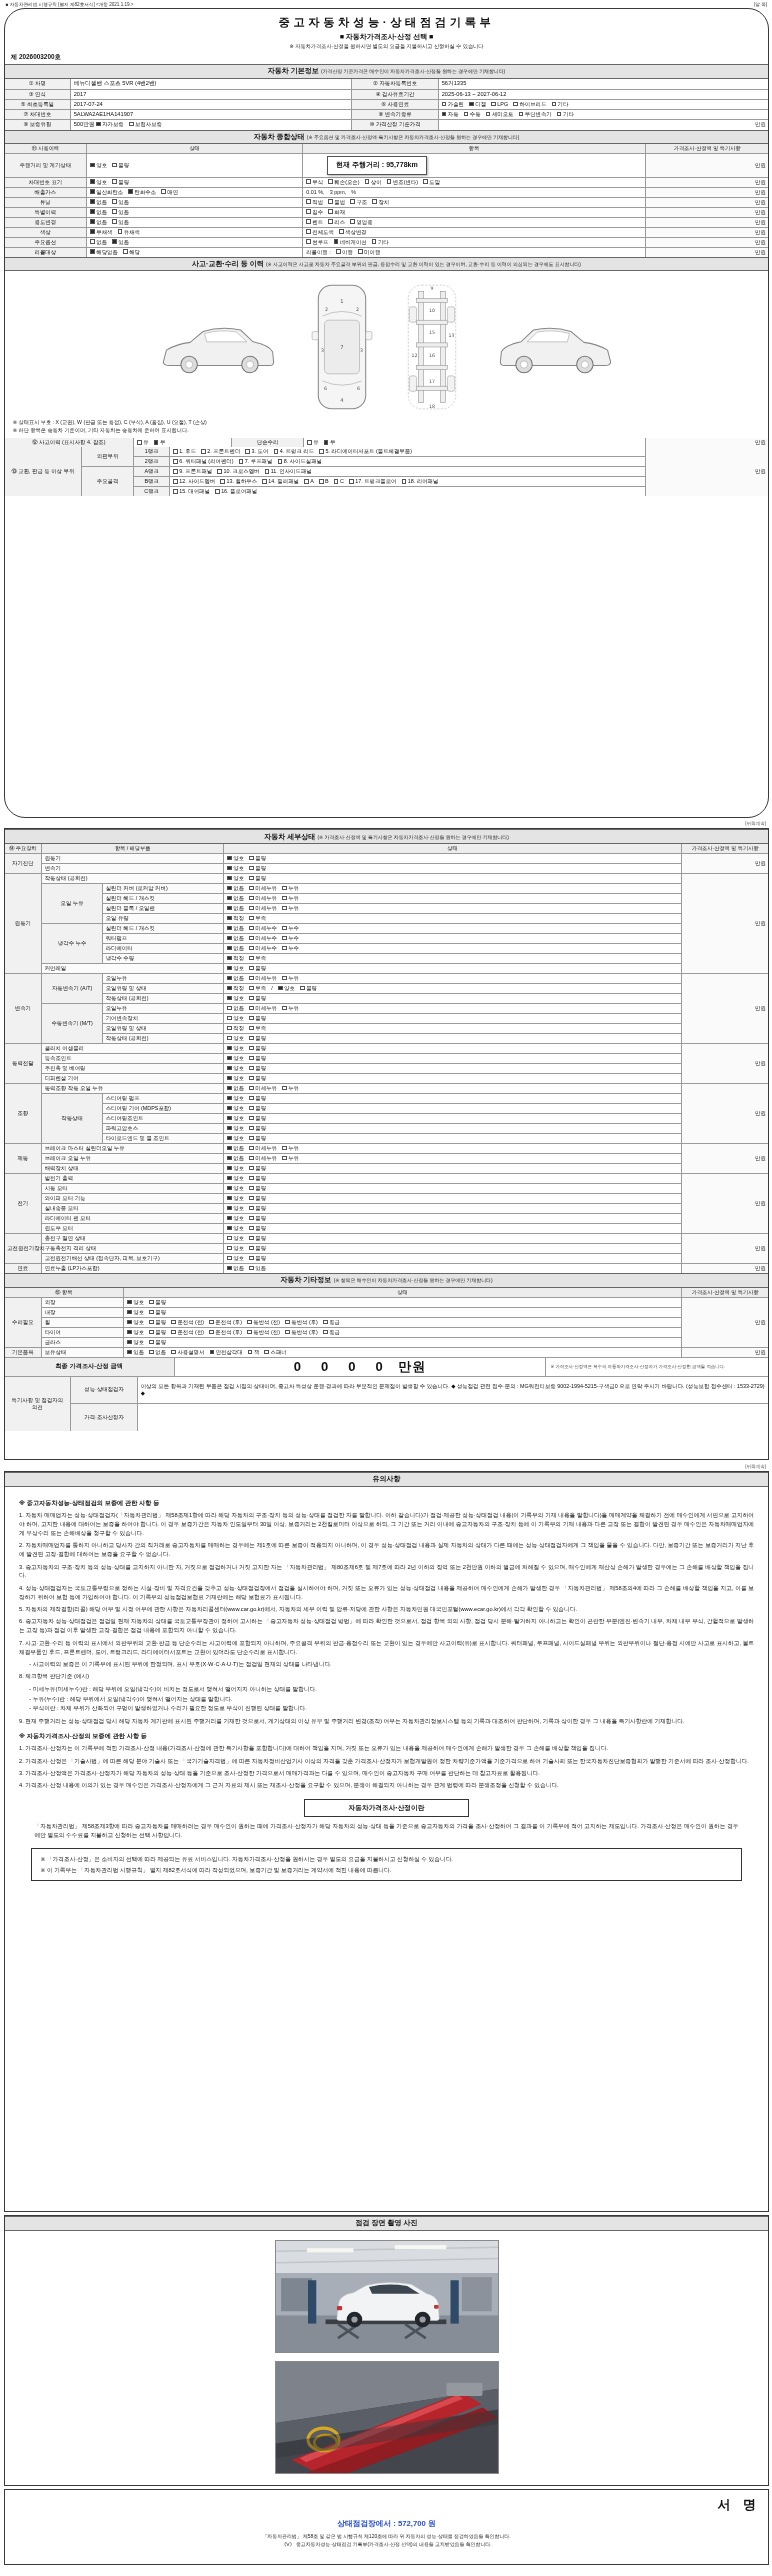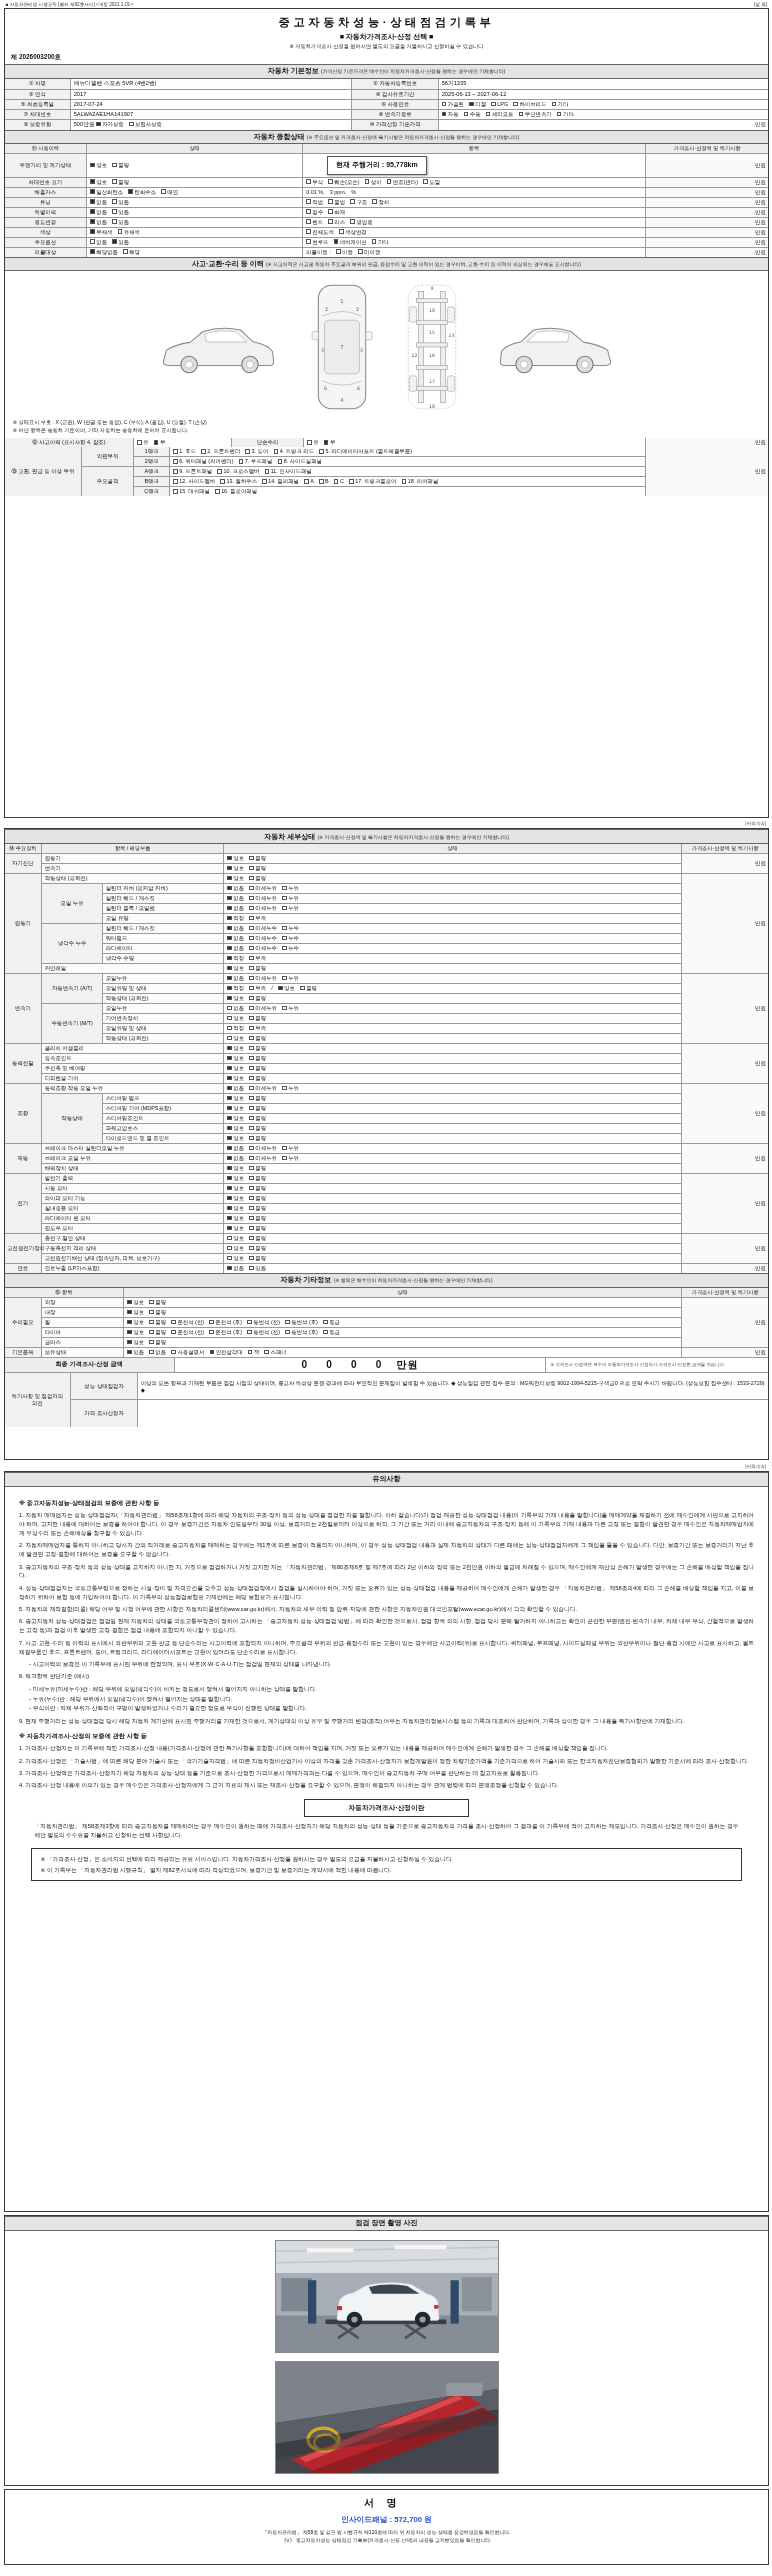--- a/index.html
+++ b/index.html
@@ -43,51 +43,51 @@
   .unit { float:right; color:#333; }
 
   .balloon { display:inline-block; border:0.5px solid #555; background:#fff; box-shadow:1px 1px 2.1px rgba(0,0,0,.3); padding:3.1px 8.2px; font-size:7px; font-weight:bold; margin:1px 0 1px 20.6px; }
 
   .diagram-row { display:flex; justify-content:center; align-items:center; gap:28px; padding:8.2px 0 3.1px; }
   .legend { font-size:5.2px; padding:0.5px 8.2px; color:#222; }
   svg text { font-family:"DejaVu Sans",sans-serif; }
 
   .final-row { display:flex; align-items:stretch; border-top:0.5px solid #9b9b9b; border-bottom:0.5px solid #9b9b9b; }
   .final-label { width:170px; background:#ededed; font-weight:bold; font-size:6.2px; display:flex; align-items:center; justify-content:center; border-right:0.5px solid #9b9b9b; padding:2.6px 0; }
-  .final-amount { flex:1; display:flex; align-items:center; justify-content:center; font-size:10px; font-weight:bold; letter-spacing:1px; border-right:0.5px solid #9b9b9b; }
+  .final-amount { flex:1; display:flex; align-items:center; justify-content:center; font-size:13px; font-weight:bold; letter-spacing:1px; border-right:0.5px solid #9b9b9b; }
   .final-amount .digits { letter-spacing:8.2px; margin-right:7.2px; }
   .final-note { width:222px; font-size:4.4px; color:#444; display:flex; align-items:center; padding:1px 4.1px; }
 
   .notice-body { padding:6.2px 14.4px 7.2px; font-size:5.7px; line-height:1.55; }
   .ntitle { font-weight:bold; font-size:6.2px; margin:5.2px 0 3.1px; }
   .nitem { margin:3.6px 0; text-align:justify; }
   .nsub { margin:1px 0 1px 10.3px; text-align:justify; }
   .nbox-title { width:165px; margin:9.3px auto 5.2px; border:0.8px solid #333; text-align:center; font-weight:bold; padding:2.6px 0; font-size:6.7px; }
   .nbox-text { margin:0 15.5px; text-align:justify; }
   .nfinal { border:0.8px solid #333; margin:8.2px 12.4px 3.1px; padding:4.6px 8.2px; }
   .nfinal div { margin:1.5px 0; }
 
   .photo-wrap { display:flex; flex-direction:column; align-items:center; gap:8.2px; padding:9.3px 0 10.3px; }
   .photo { border:0.5px solid #8a8a8a; background:#222; line-height:0; }
 
-  .sign-title { text-align:center; font-weight:bold; font-size:10px; letter-spacing:12.4px; padding:6.2px 0 2.1px; }
+  .sign-title { text-align:right; font-weight:bold; font-size:13px; letter-spacing:12.4px; padding:6.2px 0 2.1px; }
   .insurance { text-align:center; color:#2b50c8; font-weight:bold; font-size:7.7px; padding:3.6px 0 2.1px; }
   .sign-lines { text-align:center; font-size:4.9px; color:#222; line-height:1.7; padding:1px 0 6.2px; }
 </style>
 </head>
 <body>
 
 <div class="page">
 
   <div class="printline">
     <span>■ 자동차관리법 시행규칙 [별지 제82호서식] &lt;개정 2021.1.19.&gt;</span>
     <span>(앞 쪽)</span>
   </div>
 
-  <div class="box" style="min-height:810px;">
+  <div class="box" style="min-height:810px;border-radius:21px;">
     <div class="title-wrap">
       <div class="doc-title">중고자동차성능·상태점검기록부</div>
       <div class="doc-sub">■ 자동차가격조사·산정 선택 ■</div>
       <div class="doc-note">※ 자동차가격조사·산정을 원하시면 별도의 요금을 지불하시고 신청하실 수 있습니다</div>
     </div>
     <div class="doc-no-row">
       <span class="doc-no">제 2026003200호</span>
       <span></span>
     </div>
 
@@ -724,21 +724,21 @@
           <ellipse cx="96" cy="156" rx="22" ry="15" fill="none" stroke="#b98d16" stroke-width="5"></ellipse>
           <polygon points="0,158 430,92 430,120 0,186" fill="#34373c" opacity="0.45"></polygon>
         </svg>
       </span>
     </div>
   </div>
 
   <div class="box" style="min-height:76px;">
     <div class="sign-title">서명</div>
     <div class="insurance">
-      <span>인사이드패널 :</span>
+      <span>상태점검장에서 :</span>
       <span>572,700 원</span>
     </div>
     <div class="sign-lines">
       <div>「자동차관리법」 제58조 및 같은 법 시행규칙 제120조에 따라 위 자동차의 성능·상태를 점검하였음을 확인합니다.</div>
       <div>《Ⅴ》 중고자동차성능·상태점검 기록부(가격조사·산정 선택)의 내용을 고지받았음을 확인합니다.</div>
     </div>
   </div>
 
 </div>
 

